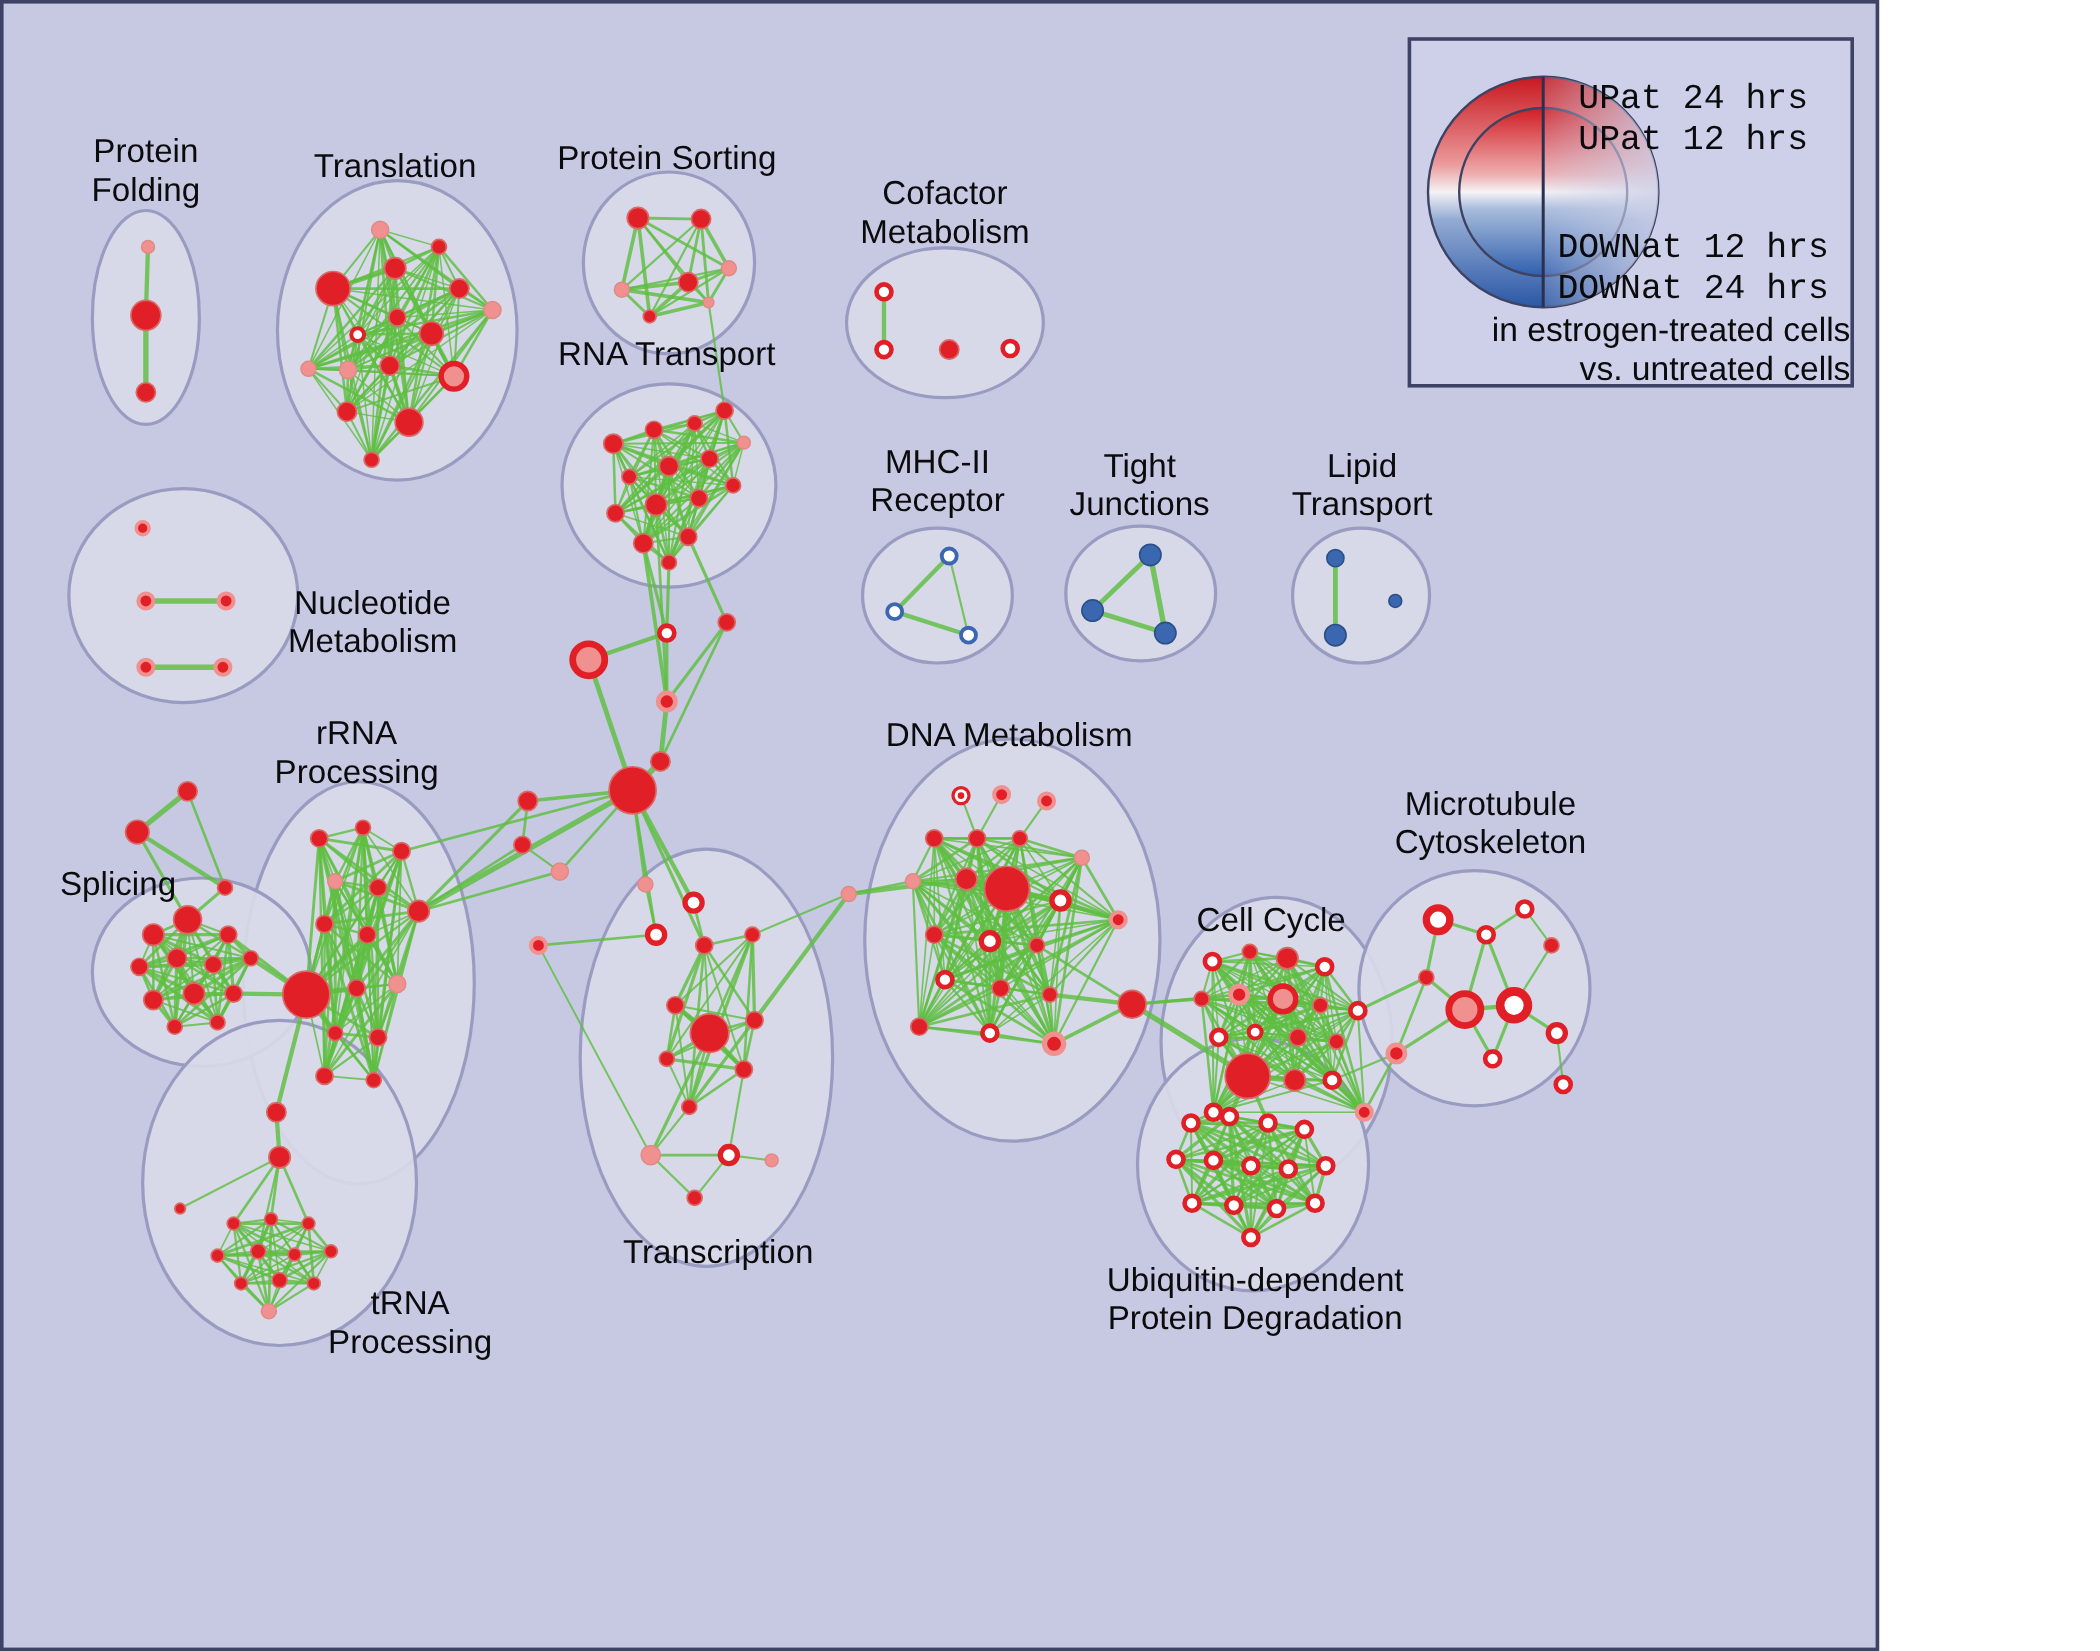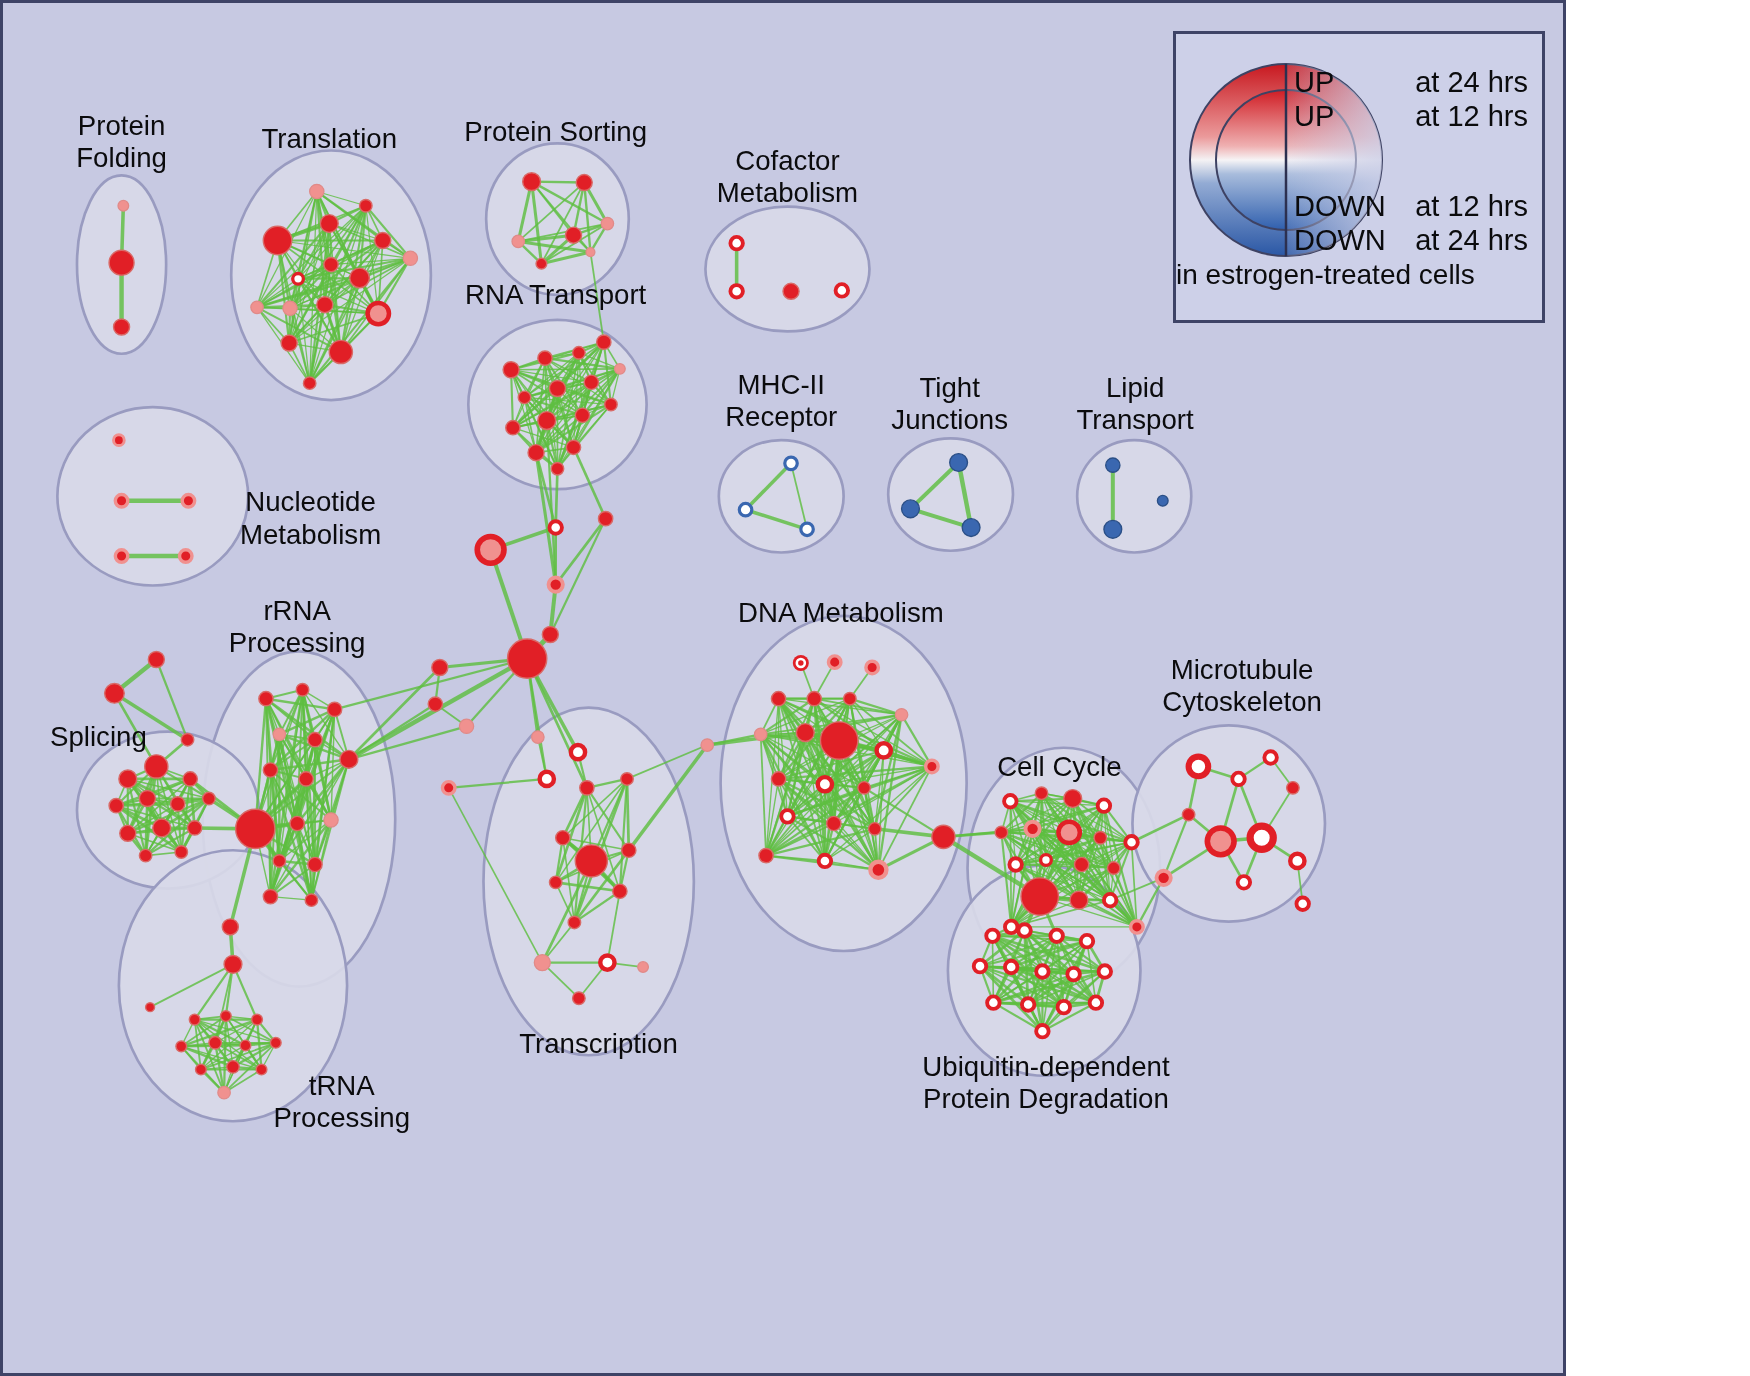--- a/index.html
+++ b/index.html
@@ -18,30 +18,30 @@
     font-size:31px;
     fill:#0b0b0d;
   }
   .legend{
     position:absolute;left:1170px;top:28px;width:372px;height:292px;
     border:3px solid #3e4366;background:#cdd0e8;box-sizing:border-box;
   }
   .legend-glyph{position:absolute;left:-2px;top:14px;}
   .legend-row{
     position:absolute;left:118px;right:14px;
-    display:flex;justify-content:space-between;
-    font-size:29px;color:#0b0b0d;white-space:nowrap;
+    display:flex;justify-content:center;
+    font-size:29px;color:#0b0b0d;white-space:nowrap;font-family:Liberation Mono, monospace;
   }
   .legend-row.r1{top:32px;}
   .legend-row.r2{top:66px;}
   .legend-row.r3{top:156px;}
   .legend-row.r4{top:190px;}
   .legend-caption{
     position:absolute;left:0;right:0;top:224px;
-    text-align:left;font-size:28px;line-height:33px;color:#0b0b0d;
+    text-align:right;font-size:28px;line-height:33px;color:#0b0b0d;
   }
 </style>
 </head>
 <body>
 
 <div class="figure">
 
   <svg id="network" viewBox="0 0 1750 1376">
       <ellipse cx="133" cy="213" rx="50" ry="100" fill="#d8d9e8" fill-opacity="0.92" stroke="#999bc0" stroke-width="3"></ellipse>
       <ellipse cx="368" cy="225" rx="112" ry="140" fill="#d8d9e8" fill-opacity="0.92" stroke="#999bc0" stroke-width="3"></ellipse>
@@ -1720,16 +1720,17 @@
       <span>DOWN</span>
       <span>at 12 hrs</span>
     </div>
     <div class="legend-row r4">
       <span>DOWN</span>
       <span>at 24 hrs</span>
     </div>
 
     <div class="legend-caption">
       <div>in estrogen-treated cells</div>
+      <div>vs. untreated cells</div>
     </div>
   </div>
 
 </div>
 
 </body></html>

